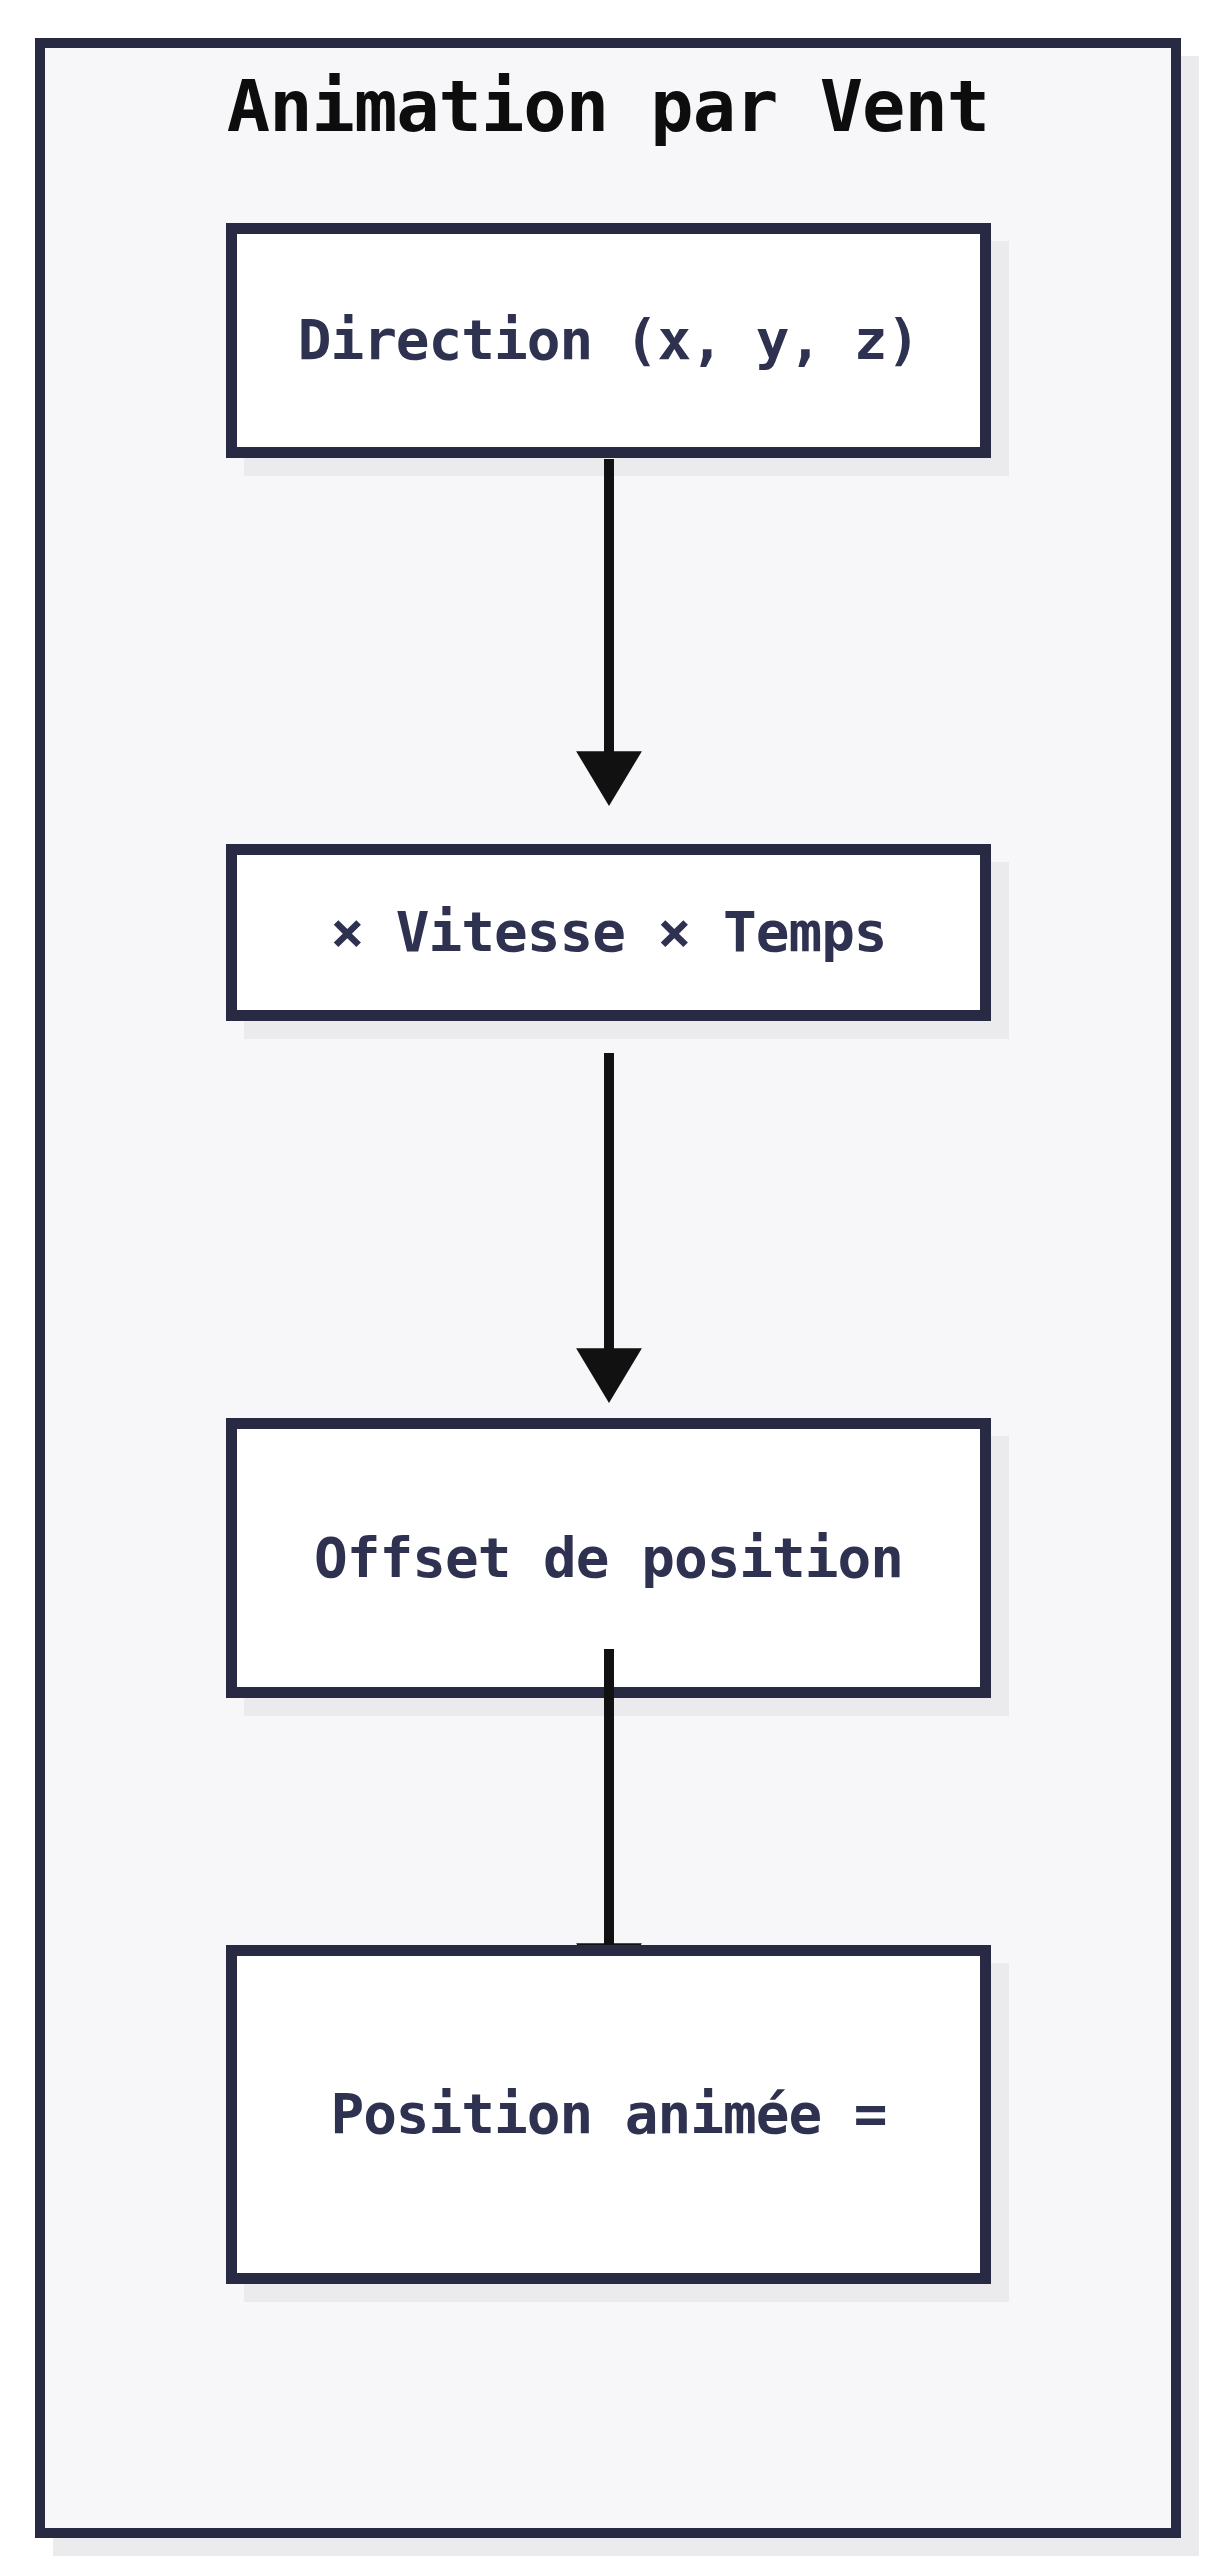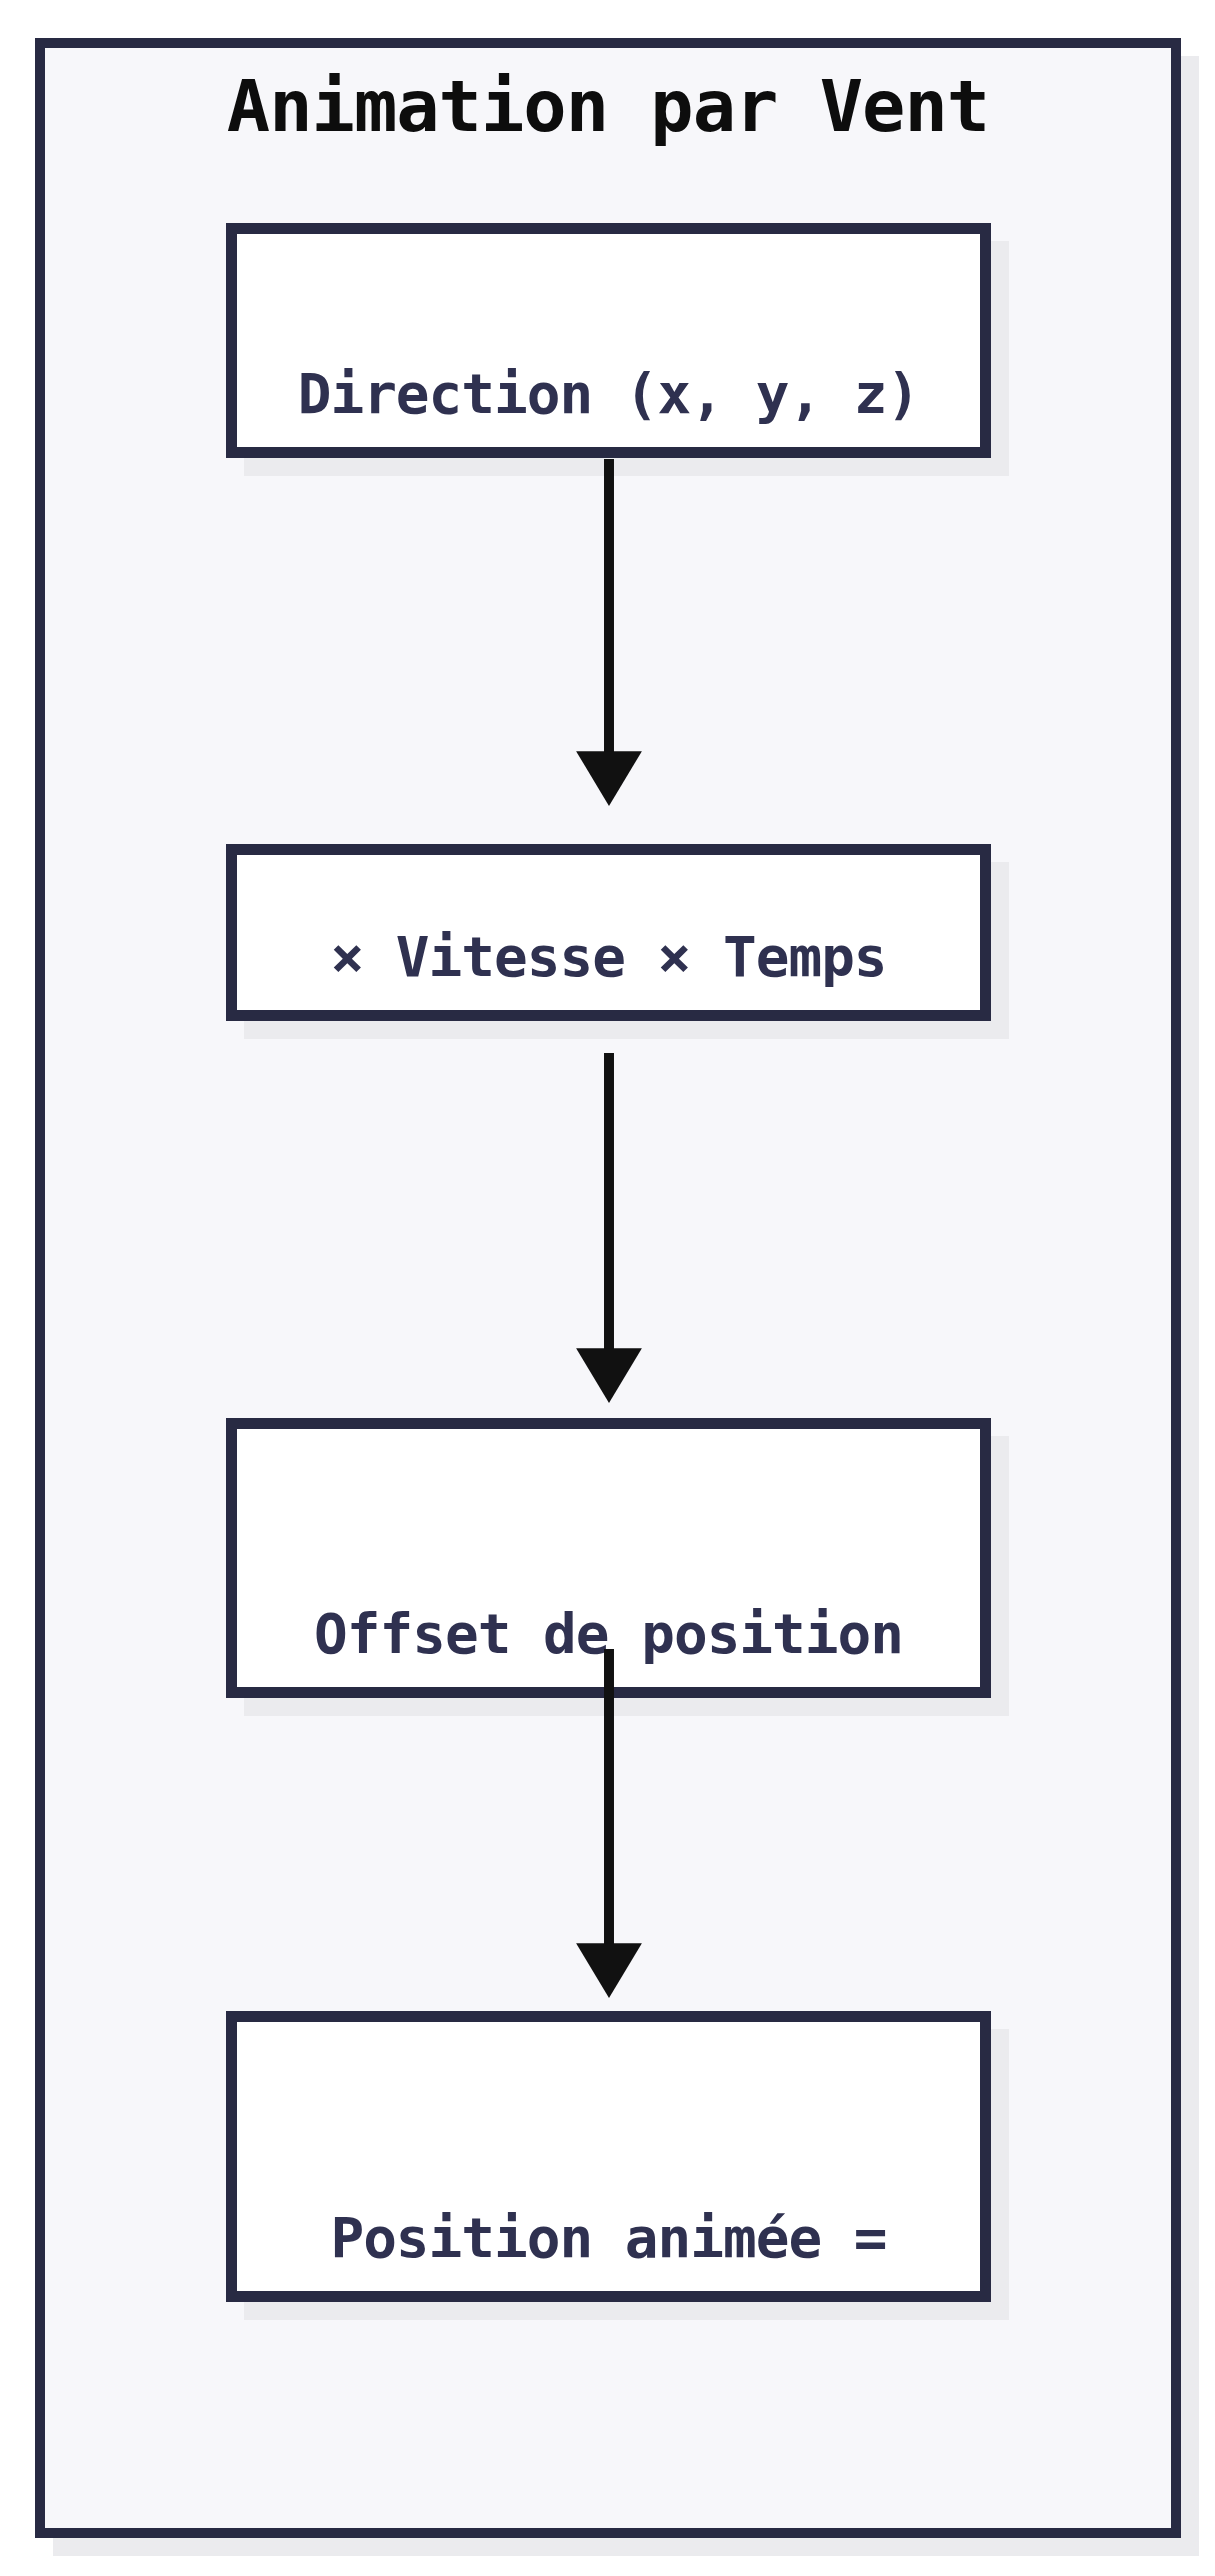--- a/index.html
+++ b/index.html
@@ -20,30 +20,30 @@
     text-align:center;
     font-size:72px;font-weight:700;letter-spacing:-1px;
     color:var(--title-text,#0d0d0d);
     line-height:1.3;
   }
   .node{
     position:absolute;left:181px;width:765px;
     box-sizing:border-box;border:11px solid var(--border,#282a43);
     background:var(--box-fill,#ffffff);
     box-shadow:18px 18px 0 var(--shadow,#ebebee);
-    display:flex;flex-direction:column;align-items:center;justify-content:flex-end;
+    display:flex;flex-direction:column;align-items:center;justify-content:center;
     text-align:center;
     font-size:56px;font-weight:700;letter-spacing:-1px;
     color:var(--text,#2f3150);
     line-height:1.9;
   }
   .node-1{top:175px;height:235px;}
   .node-2{top:796px;height:177px;}
   .node-3{top:1370px;height:280px;}
-  .node-4{top:1963px;height:291px;}
+  .node-4{top:1897px;height:339px;}
   .arrow{position:absolute;left:529px;width:70px;display:block;}
   .arrow-1{top:411px;height:347px;}
   .arrow-2{top:1005px;height:350px;}
   .arrow-3{top:1601px;height:349px;}
   .arrow line{stroke:var(--arrow,#111111);stroke-width:10;}
   .arrow polygon{fill:var(--arrow,#111111);}
 </style>
 </head>
 <body>
 

